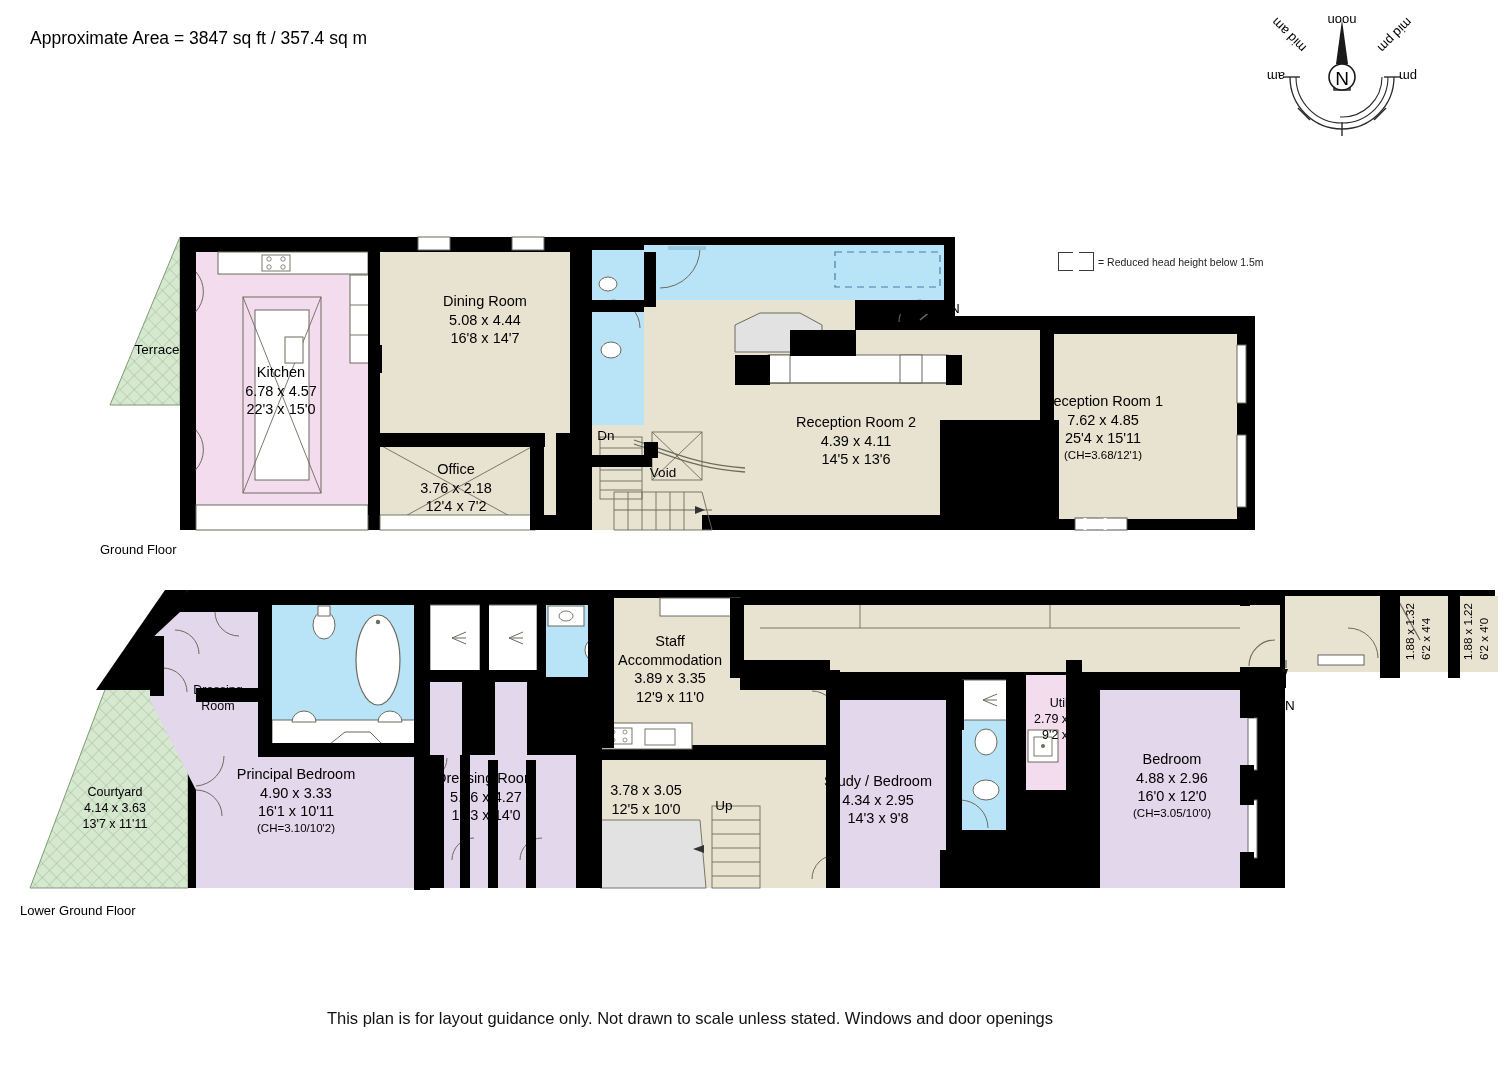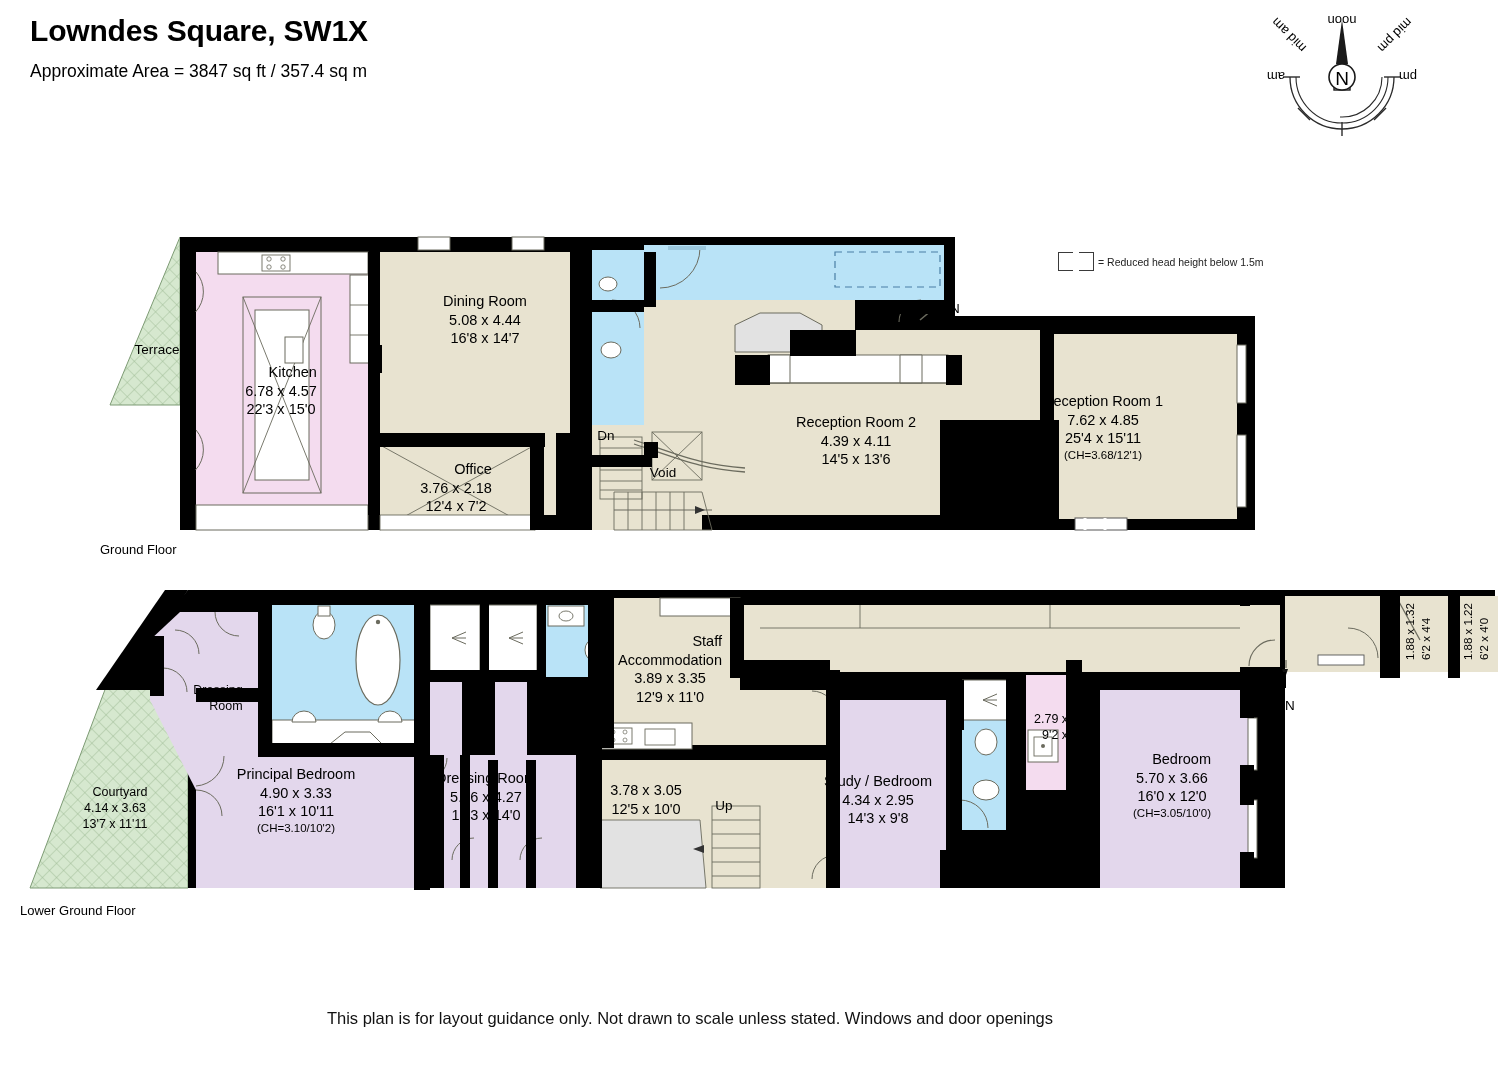--- a/index.html
+++ b/index.html
@@ -22,33 +22,32 @@
   .floor-label{position:absolute;font-size:13px;font-weight:normal;}
   #lbl-ground{left:100px;top:542px;}
   #lbl-lower{left:20px;top:903px;}
   
   #footer{position:absolute;left:0;top:1006px;width:1380px;text-align:center;
           font-size:16.5px;line-height:1.52;color:#111;}
   
   .plan{position:absolute;left:0;top:0;width:1508px;height:1080px;pointer-events:none;}
   .roomtext{position:absolute;text-align:center;line-height:1.28;color:#000;
             white-space:nowrap;transform:translate(-50%,-50%);}
-  .roomtext .nm{font-size:14.5px;text-align:right;}
+  .roomtext .nm{font-size:14.5px;}
   .roomtext .dim{font-size:14.5px;}
   .roomtext .ch{font-size:11.5px;}
   .roomtext.sm .nm,.roomtext.sm .dim{font-size:12.5px;}
   .tinytext{position:absolute;font-size:13.5px;transform:translate(-50%,-50%);}
   .vtext{position:absolute;font-size:11.5px;white-space:nowrap;
          transform-origin:0 0;transform:rotate(-90deg);}
 </style>
 </head>
 <body>
 
 <div id="header">
-  <div id="title">Lowndes Square, SW1X</div>
   <div id="subtitle">
     <div>Approximate Area = 3847 sq ft / 357.4 sq m</div>
   </div>
 </div>
 
 <div id="compass">
   <svg width="180" height="150" viewBox="0 0 180 150">
     <g transform="rotate(180 90 75)">
 
       <path d="M38 75 A52 52 0 0 1 142 75" fill="none" stroke="#2a2a2a" stroke-width="1.3"></path>
@@ -444,21 +443,21 @@
 </div>
 
 <div class="roomtext sm" style="left:1065px;top:719px">
   <div class="nm">Utility</div>
   <div class="dim">2.79 x 1.68</div>
   <div class="dim">9'2 x 5'6</div>
 </div>
 
 <div class="roomtext" style="left:1172px;top:785px">
   <div class="nm">Bedroom</div>
-  <div class="dim">5.70 x 3.66</div>
+  <div class="dim">4.88 x 2.96</div>
   <div class="dim">16'0 x 12'0</div>
   <div class="ch">(CH=3.05/10'0)</div>
 </div>
 
 <div class="vtext" style="left:1404px;top:660px">1.88 x 1.32</div>
 <div class="vtext" style="left:1420px;top:660px">6'2 x 4'4</div>
 <div class="vtext" style="left:1462px;top:660px">1.88 x 1.22</div>
 <div class="vtext" style="left:1478px;top:660px">6'2 x 4'0</div>
 
 <div class="tinytext" style="left:724px;top:805px">Up</div>

